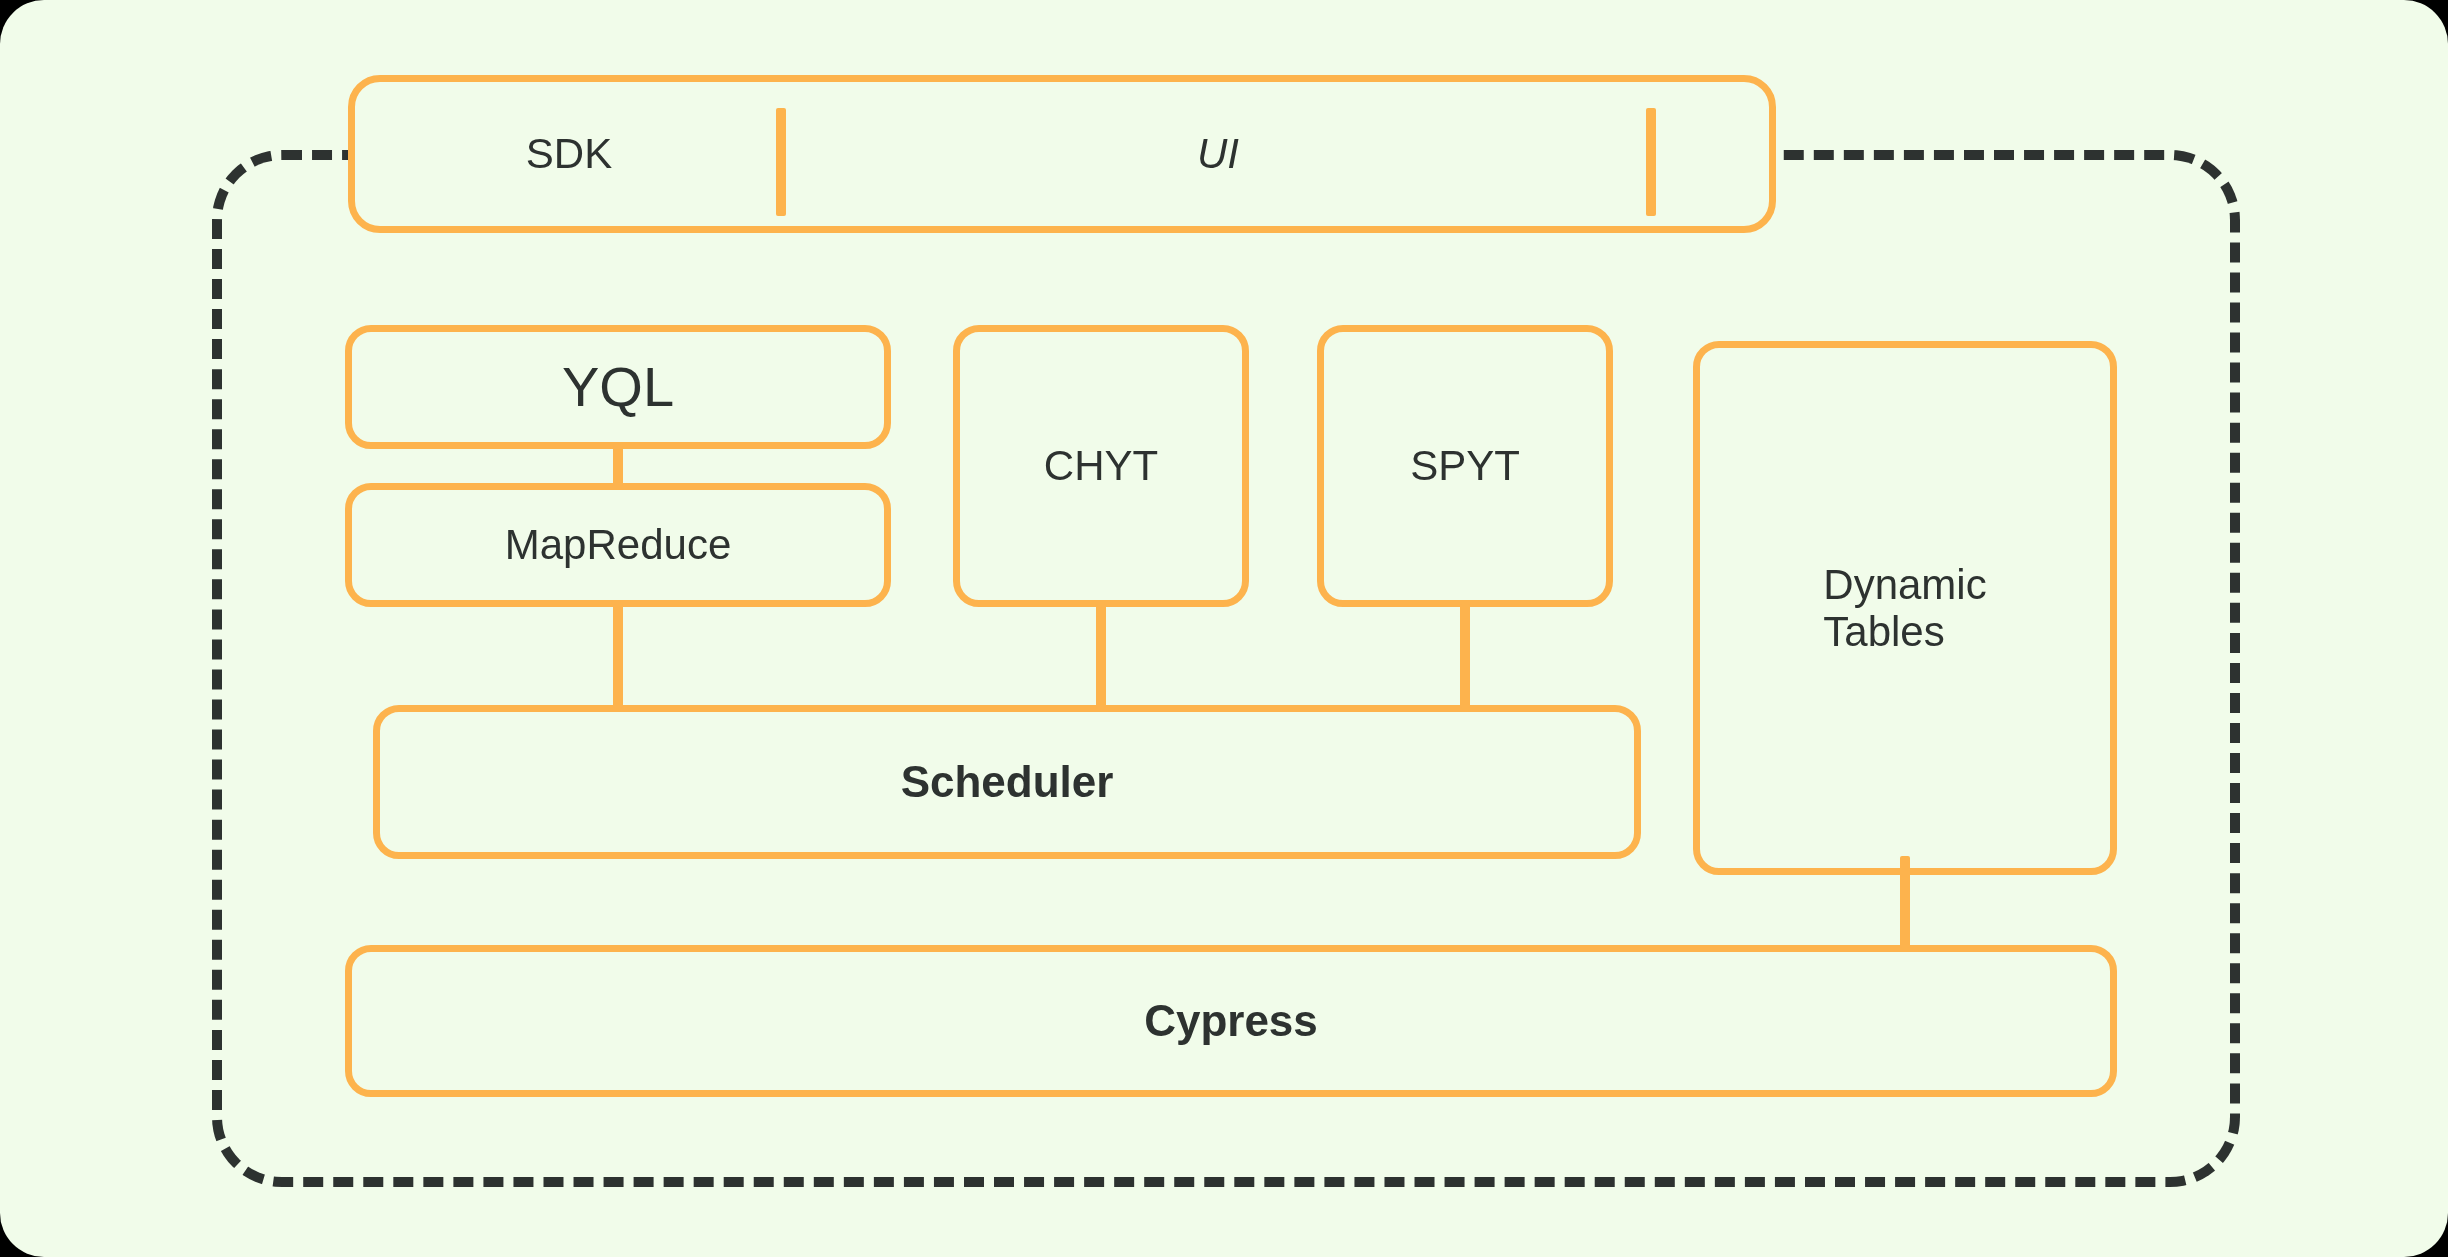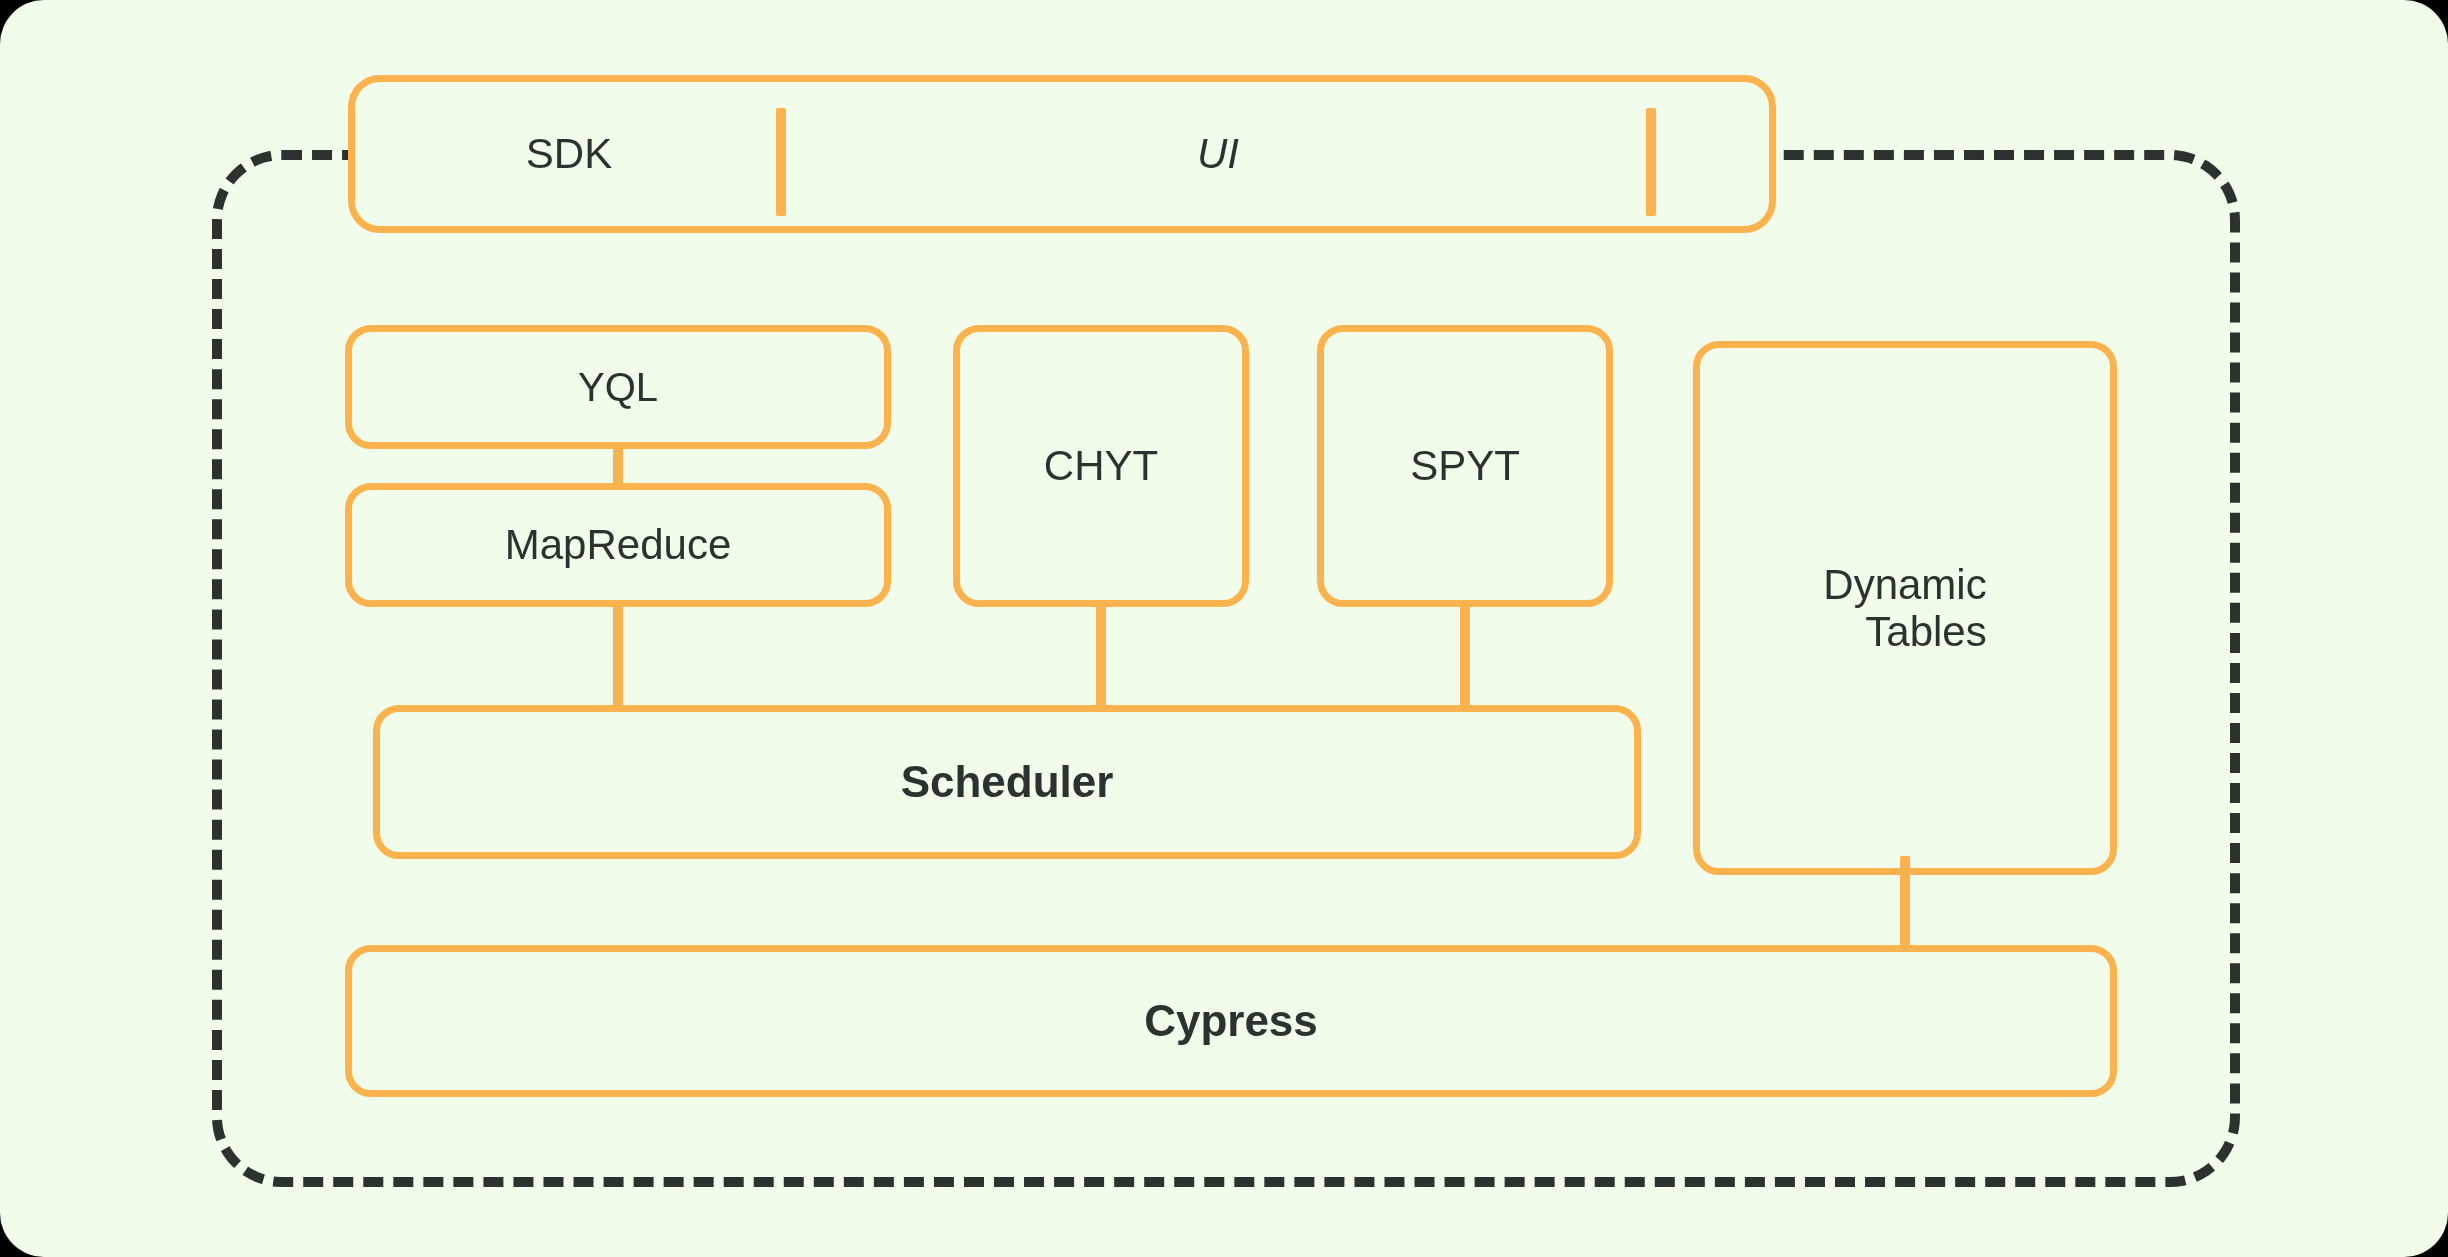--- a/index.html
+++ b/index.html
@@ -34,21 +34,21 @@
 
   
   .node {
     position: absolute;
     border: 7px solid #FDB34D;
     border-radius: 26px;
     background: #F1FCEA;
     display: flex;
     align-items: center;
     justify-content: center;
-    text-align: right;
+    text-align: left;
     color: #2D3230;
     line-height: 1.12;
     white-space: pre-line;
   }
 
   
   #api-bar {
     left: 348px;
     top: 75px;
     width: 1428px;
@@ -77,21 +77,21 @@
     height: 108px;
     background: #FDB34D;
     border-radius: 2px;
   }
   #api-divider-0 { left: 421px; }
   #api-divider-1 { left: 1291px; }
 
   
   #node-yql {
     left: 345px; top: 325px; width: 546px; height: 124px;
-    font-size: 40px;
+    font-size: 56px;
   }
   #node-mapreduce {
     left: 345px; top: 483px; width: 546px; height: 124px;
     font-size: 42px;
   }
   #node-chyt {
     left: 953px; top: 325px; width: 296px; height: 282px;
     font-size: 42px;
   }
   #node-spyt {

